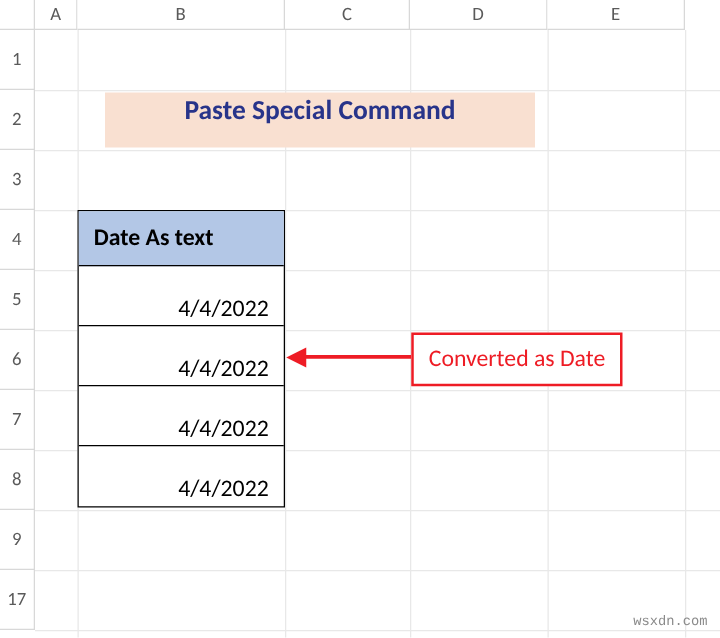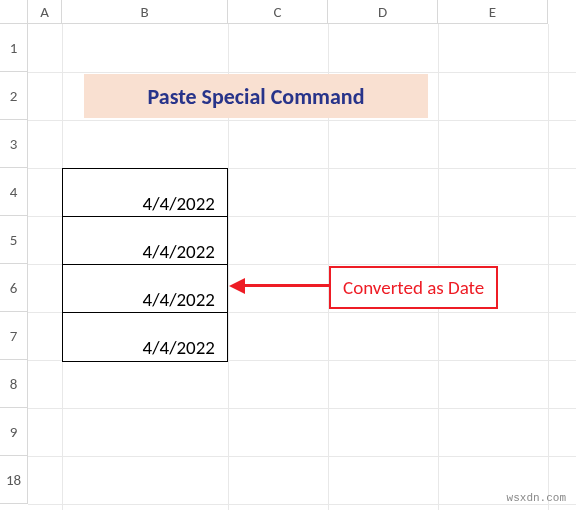--- a/index.html
+++ b/index.html
@@ -67,21 +67,20 @@
     .hline { position: absolute; left: 0; right: 0; height: 1px; background: #e8e8e8; }
 
     
     .title-banner {
       position: absolute;
       background: #f9e0d1;
       color: #28348a;
       font-weight: bold;
       font-size: 22px;
       display: flex;
-      align-items: center;
       justify-content: center;
       padding: 0 8px;
       height: 44px;
     }
 
     
     .data-table {
       position: absolute;
       border: 1.5px solid #000;
       background: #fff;
@@ -157,21 +156,21 @@
 
   <div class="row-header" style="top:24px">1</div>
   <div class="row-header" style="top:72px">2</div>
   <div class="row-header" style="top:120px">3</div>
   <div class="row-header" style="top:168px">4</div>
   <div class="row-header" style="top:216px">5</div>
   <div class="row-header" style="top:264px">6</div>
   <div class="row-header" style="top:312px">7</div>
   <div class="row-header" style="top:360px">8</div>
   <div class="row-header" style="top:408px">9</div>
-  <div class="row-header" style="top:456px">18</div>
+  <div class="row-header" style="top:456px">17</div>
 
   <div class="grid-area">
     <div class="vline" style="left:34px"></div>
     <div class="vline" style="left:200px"></div>
     <div class="vline" style="left:300px"></div>
     <div class="vline" style="left:410px"></div>
     <div class="vline" style="left:520px"></div>
     <div class="hline" style="top:48px"></div>
     <div class="hline" style="top:96px"></div>
     <div class="hline" style="top:144px"></div>
@@ -182,20 +181,21 @@
     <div class="hline" style="top:384px"></div>
     <div class="hline" style="top:432px"></div>
     <div class="hline" style="top:480px"></div>
   </div>
 
   <div class="title-banner" style="left:84px; top:74px; width:344px;">
     <span>Paste Special Command</span>
   </div>
 
   <div class="data-table" style="left:62px; top:168px; width:166px;">
+    <div class="data-header">Date As text</div>
     <div class="data-cell">4/4/2022</div>
     <div class="data-cell">4/4/2022</div>
     <div class="data-cell">4/4/2022</div>
     <div class="data-cell">4/4/2022</div>
   </div>
 
   <div class="annotation" style="left:229px; top:268px; width:320px; height:50px;">
     <div class="arrow-head" style="left:0px; top:10px;"></div>
     <div class="arrow-line" style="left:14px; top:16px; width:86px;"></div>
     <div class="annotation-box" style="position:absolute; left:100px; top:-2px;">

